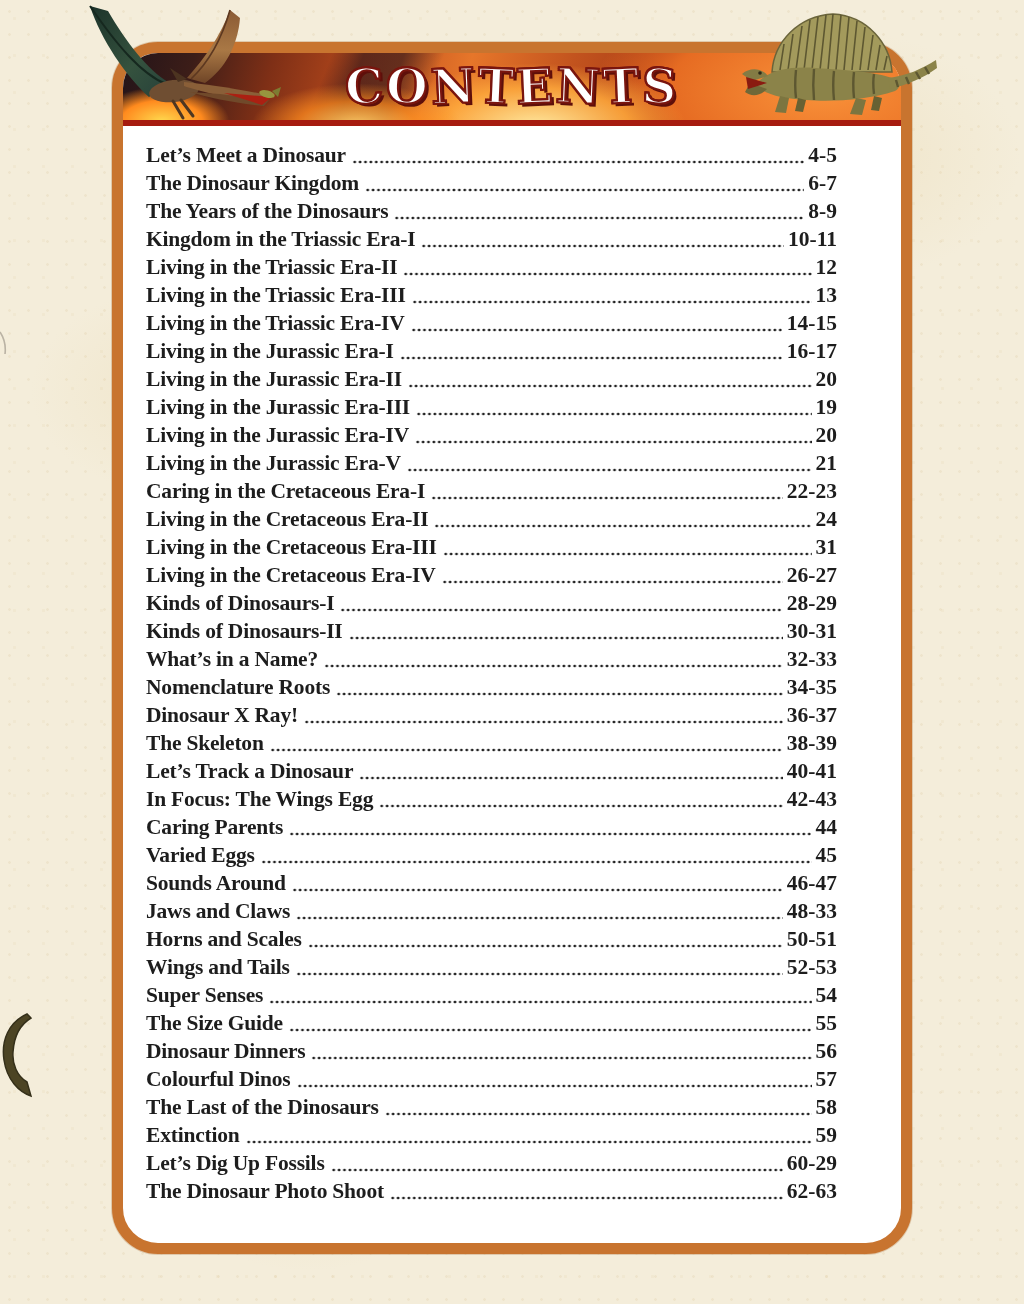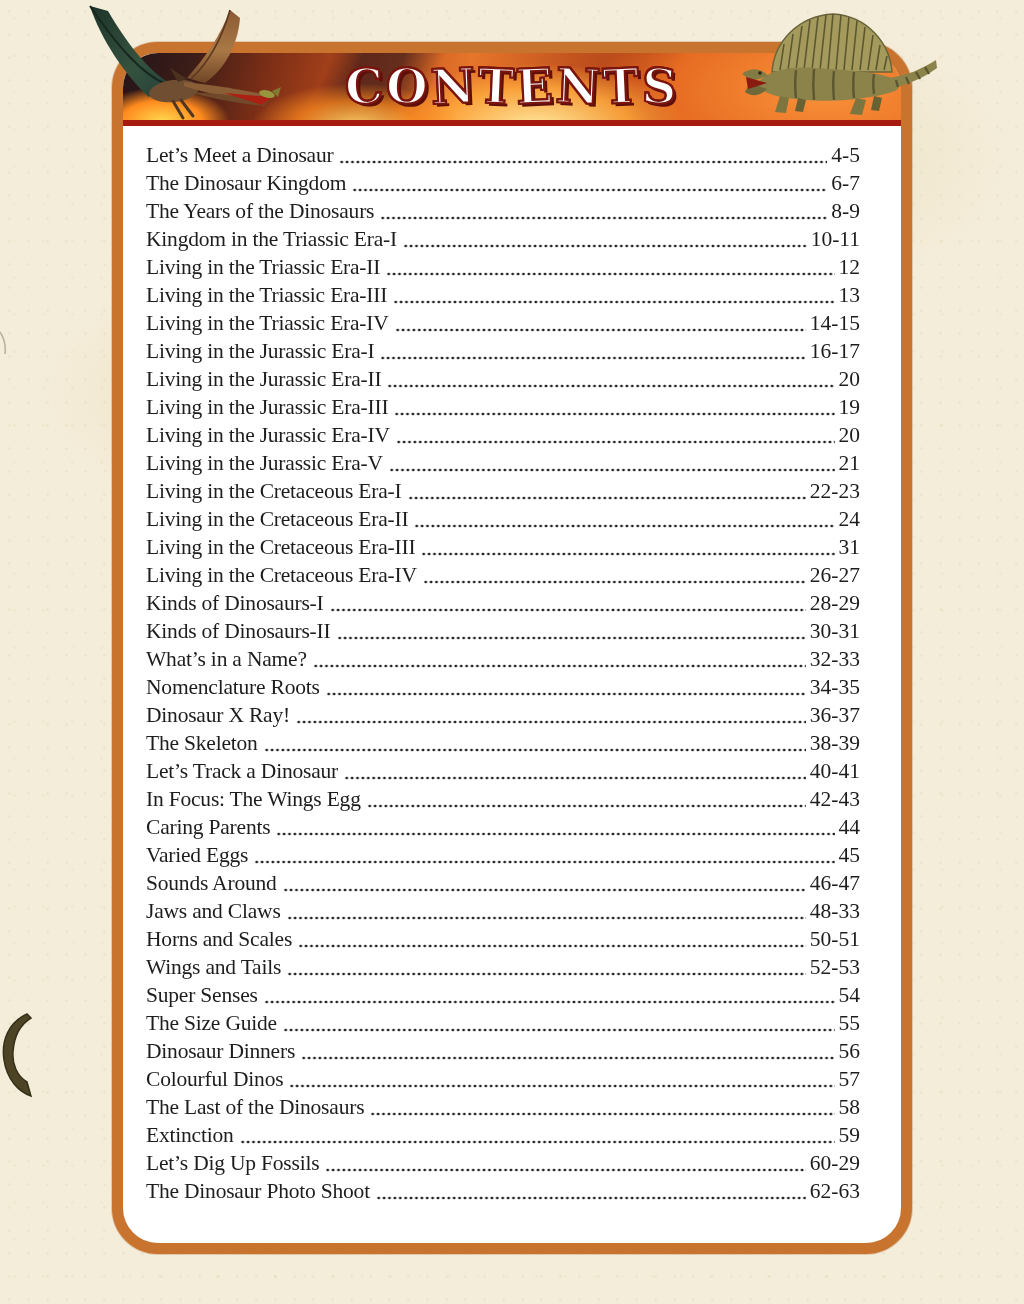--- a/index.html
+++ b/index.html
@@ -38,21 +38,21 @@
   .banner-title{
     position:absolute;left:0;right:0;top:-4px;height:74px;margin:0;
     display:flex;align-items:center;justify-content:center;
     font-family:"DejaVu Serif", serif;font-weight:bold;font-size:48px;
     color:#ffffff;letter-spacing:3px;
     -webkit-text-stroke:2.2px #7a150e;
     text-shadow:3px 3px 0 #5e0f0a, -1px -1px 0 #7a150e, 1px -1px 0 #7a150e, -1px 1px 0 #7a150e;
   }
   .banner-title .tletter{display:inline-block;}
   
-  .toc{padding:15px 41px 0 23px;}
+  .toc{padding:15px 64px 0 23px;font-weight:bold;}
   .toc-row{display:flex;height:28px;line-height:28px;font-size:21.5px;color:#1d1d1d;}
   .toc-title{white-space:nowrap;letter-spacing:-0.2px;}
   .leader{
     flex:1;margin-left:6px;margin-right:4px;
     background-image:radial-gradient(circle at 2.7px 21px, #222222 1.15px, transparent 1.65px);
     background-size:5.4px 28px;background-repeat:repeat-x;
   }
   .toc-page{white-space:nowrap;}
   
   .dino{position:absolute;z-index:6;}
@@ -145,21 +145,21 @@
     <span class="toc-page">20</span>
   </div>
 
   <div class="toc-row">
     <span class="toc-title">Living in the Jurassic Era-V</span>
     <span class="leader"></span>
     <span class="toc-page">21</span>
   </div>
 
   <div class="toc-row">
-    <span class="toc-title">Living in the Cretaceous Era-I</span>
+    <span class="toc-title">Caring in the Cretaceous Era-I</span>
     <span class="leader"></span>
     <span class="toc-page">22-23</span>
   </div>
 
   <div class="toc-row">
     <span class="toc-title">Living in the Cretaceous Era-II</span>
     <span class="leader"></span>
     <span class="toc-page">24</span>
   </div>
 

